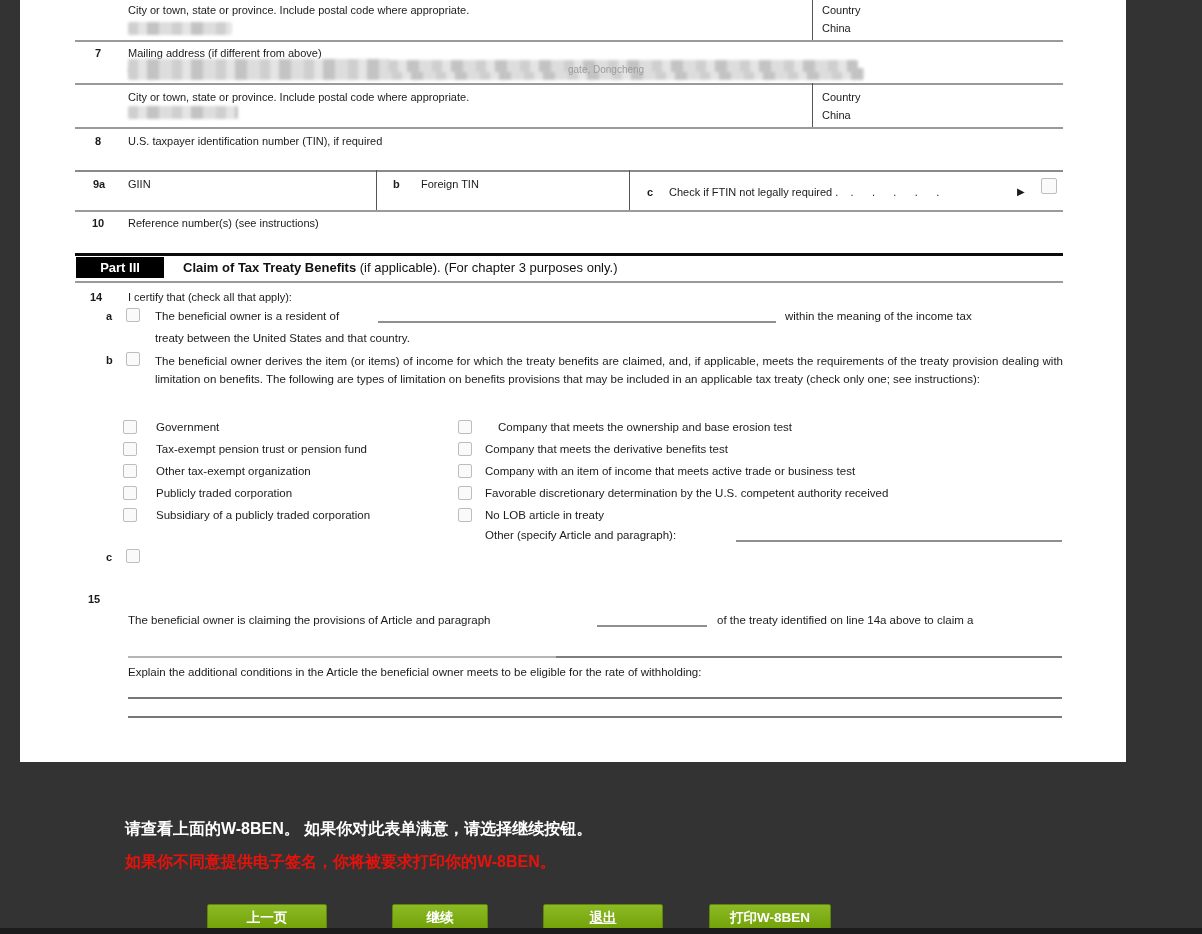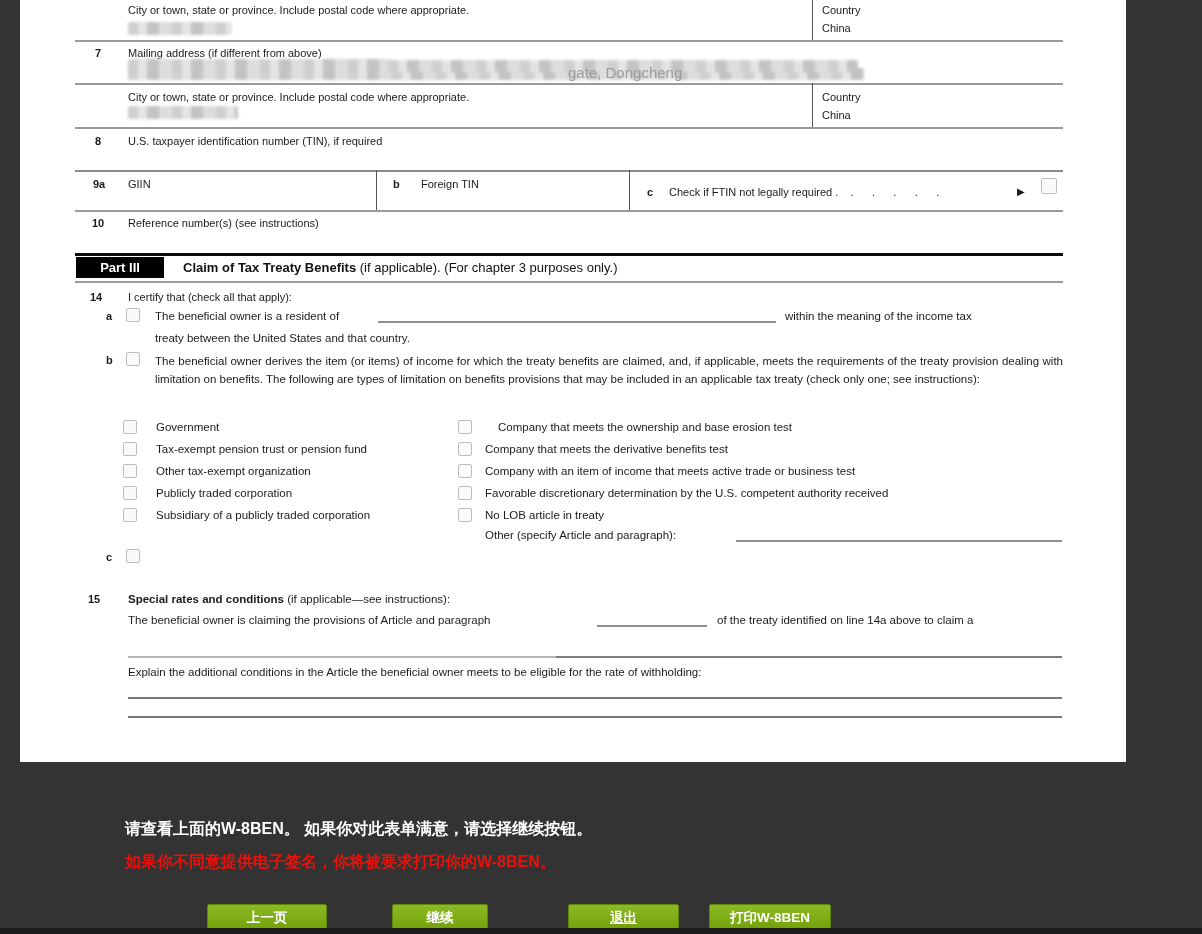--- a/index.html
+++ b/index.html
@@ -7,21 +7,21 @@
          font-family:"Liberation Sans","DejaVu Sans",sans-serif;}
   .page{position:absolute;left:20px;top:0;width:1106px;height:762px;background:#fff;}
   .t{position:absolute;font-size:11.5px;color:#1b1b1b;white-space:nowrap;line-height:14px;}
   .sm{font-size:11px;}
   .b{font-weight:bold;}
   .hl{position:absolute;height:2px;background:#9a9a9a;}
   .vl{position:absolute;width:1px;background:#555;}
   .cb{position:absolute;width:12px;height:12px;background:#fafafa;border:1px solid #bdbdbd;border-radius:2px;}
   .ul{position:absolute;height:2px;background:#8f8f8f;}
   .redact{position:absolute;background:repeating-linear-gradient(90deg,#cfcfcf 0 10px,#e4e4e4 10px 19px,#c3c3c3 19px 31px,#dddddd 31px 44px);filter:blur(1.6px);border-radius:2px;}
-  .frag{position:absolute;font-size:15px;color:#9c9c9c;filter:blur(0.5px);white-space:nowrap;}
+  .frag{position:absolute;font-size:10px;color:#9c9c9c;filter:blur(0.5px);white-space:nowrap;}
   .para{position:absolute;font-size:11.5px;color:#1b1b1b;line-height:18px;text-align:justify;}
   .p3box{position:absolute;left:56px;top:257px;width:88px;height:21px;background:#000;color:#fff;
          font-weight:bold;font-size:13px;text-align:center;line-height:21px;}
   .p3title{position:absolute;left:163px;top:260px;font-size:13px;color:#111;white-space:nowrap;}
   .dots{white-space:pre;color:#1b1b1b;}
   .arrow{font-size:10px;}
   .btn{position:absolute;top:904px;height:27px;border:1px solid #5e8708;border-radius:2px;
        background:linear-gradient(#8cba26,#72a006);color:#fff;font-weight:bold;font-size:13.5px;
        font-family:"Liberation Sans","DejaVu Sans",sans-serif;cursor:pointer;}
   .cn{position:absolute;font-size:16px;font-weight:bold;white-space:nowrap;}
@@ -115,35 +115,34 @@
     <div class="t" style="left:465px;top:486px;">Favorable discretionary determination by the U.S. competent authority received</div>
     <div class="cb" style="left:438px;top:508px;"></div>
     <div class="t" style="left:465px;top:508px;">No LOB article in treaty</div>
     <div class="t" style="left:465px;top:528px;">Other (specify Article and paragraph):</div>
     <div class="ul" style="left:716px;top:540px;width:326px;"></div>
 
     <div class="t b sm" style="left:86px;top:550px;">c</div>
     <div class="cb" style="left:106px;top:549px;"></div>
 
     <div class="t b sm" style="left:68px;top:592px;">15</div>
-    <div class="t" style="left:108px;top:592px;"><span class="b">Special rates and conditions</span><span> (if applicable—see instructions):</span></div>
     <div class="t" style="left:108px;top:613px;">The beneficial owner is claiming the provisions of Article and paragraph</div>
     <div class="ul" style="left:577px;top:625px;width:110px;"></div>
     <div class="t" style="left:697px;top:613px;">of the treaty identified on line 14a above to claim a</div>
 
     <div class="hl" style="left:108px;top:656px;width:428px;background:#b5b5b5;"></div>
     <div class="hl" style="left:536px;top:656px;width:506px;background:#7e7e7e;"></div>
 
     <div class="t" style="left:108px;top:665px;">Explain the additional conditions in the Article the beneficial owner meets to be eligible for the rate of withholding:</div>
     <div class="hl" style="left:108px;top:697px;width:934px;background:#787878;"></div>
     <div class="hl" style="left:108px;top:716px;width:934px;background:#787878;"></div>
   </div>
 
   <div class="cn" style="left:125px;top:819px;color:#ffffff;">请查看上面的W-8BEN。 如果你对此表单满意，请选择继续按钮。</div>
   <div class="cn" style="left:125px;top:852px;color:#e8120b;">如果你不同意提供电子签名，你将被要求打印你的W-8BEN。</div>
 
   <button class="btn" style="left:207px;width:120px;">上一页</button>
   <button class="btn" style="left:392px;width:96px;text-align:center;">继续</button>
-  <button class="btn" style="left:568px;width:111px;text-decoration:underline;">退出</button>
+  <button class="btn" style="left:543px;width:120px;text-decoration:underline;">退出</button>
   <button class="btn" style="left:709px;width:122px;">打印W-8BEN</button>
 
   <div class="bottomstrip"></div>
 </div>
 
 </body></html>

